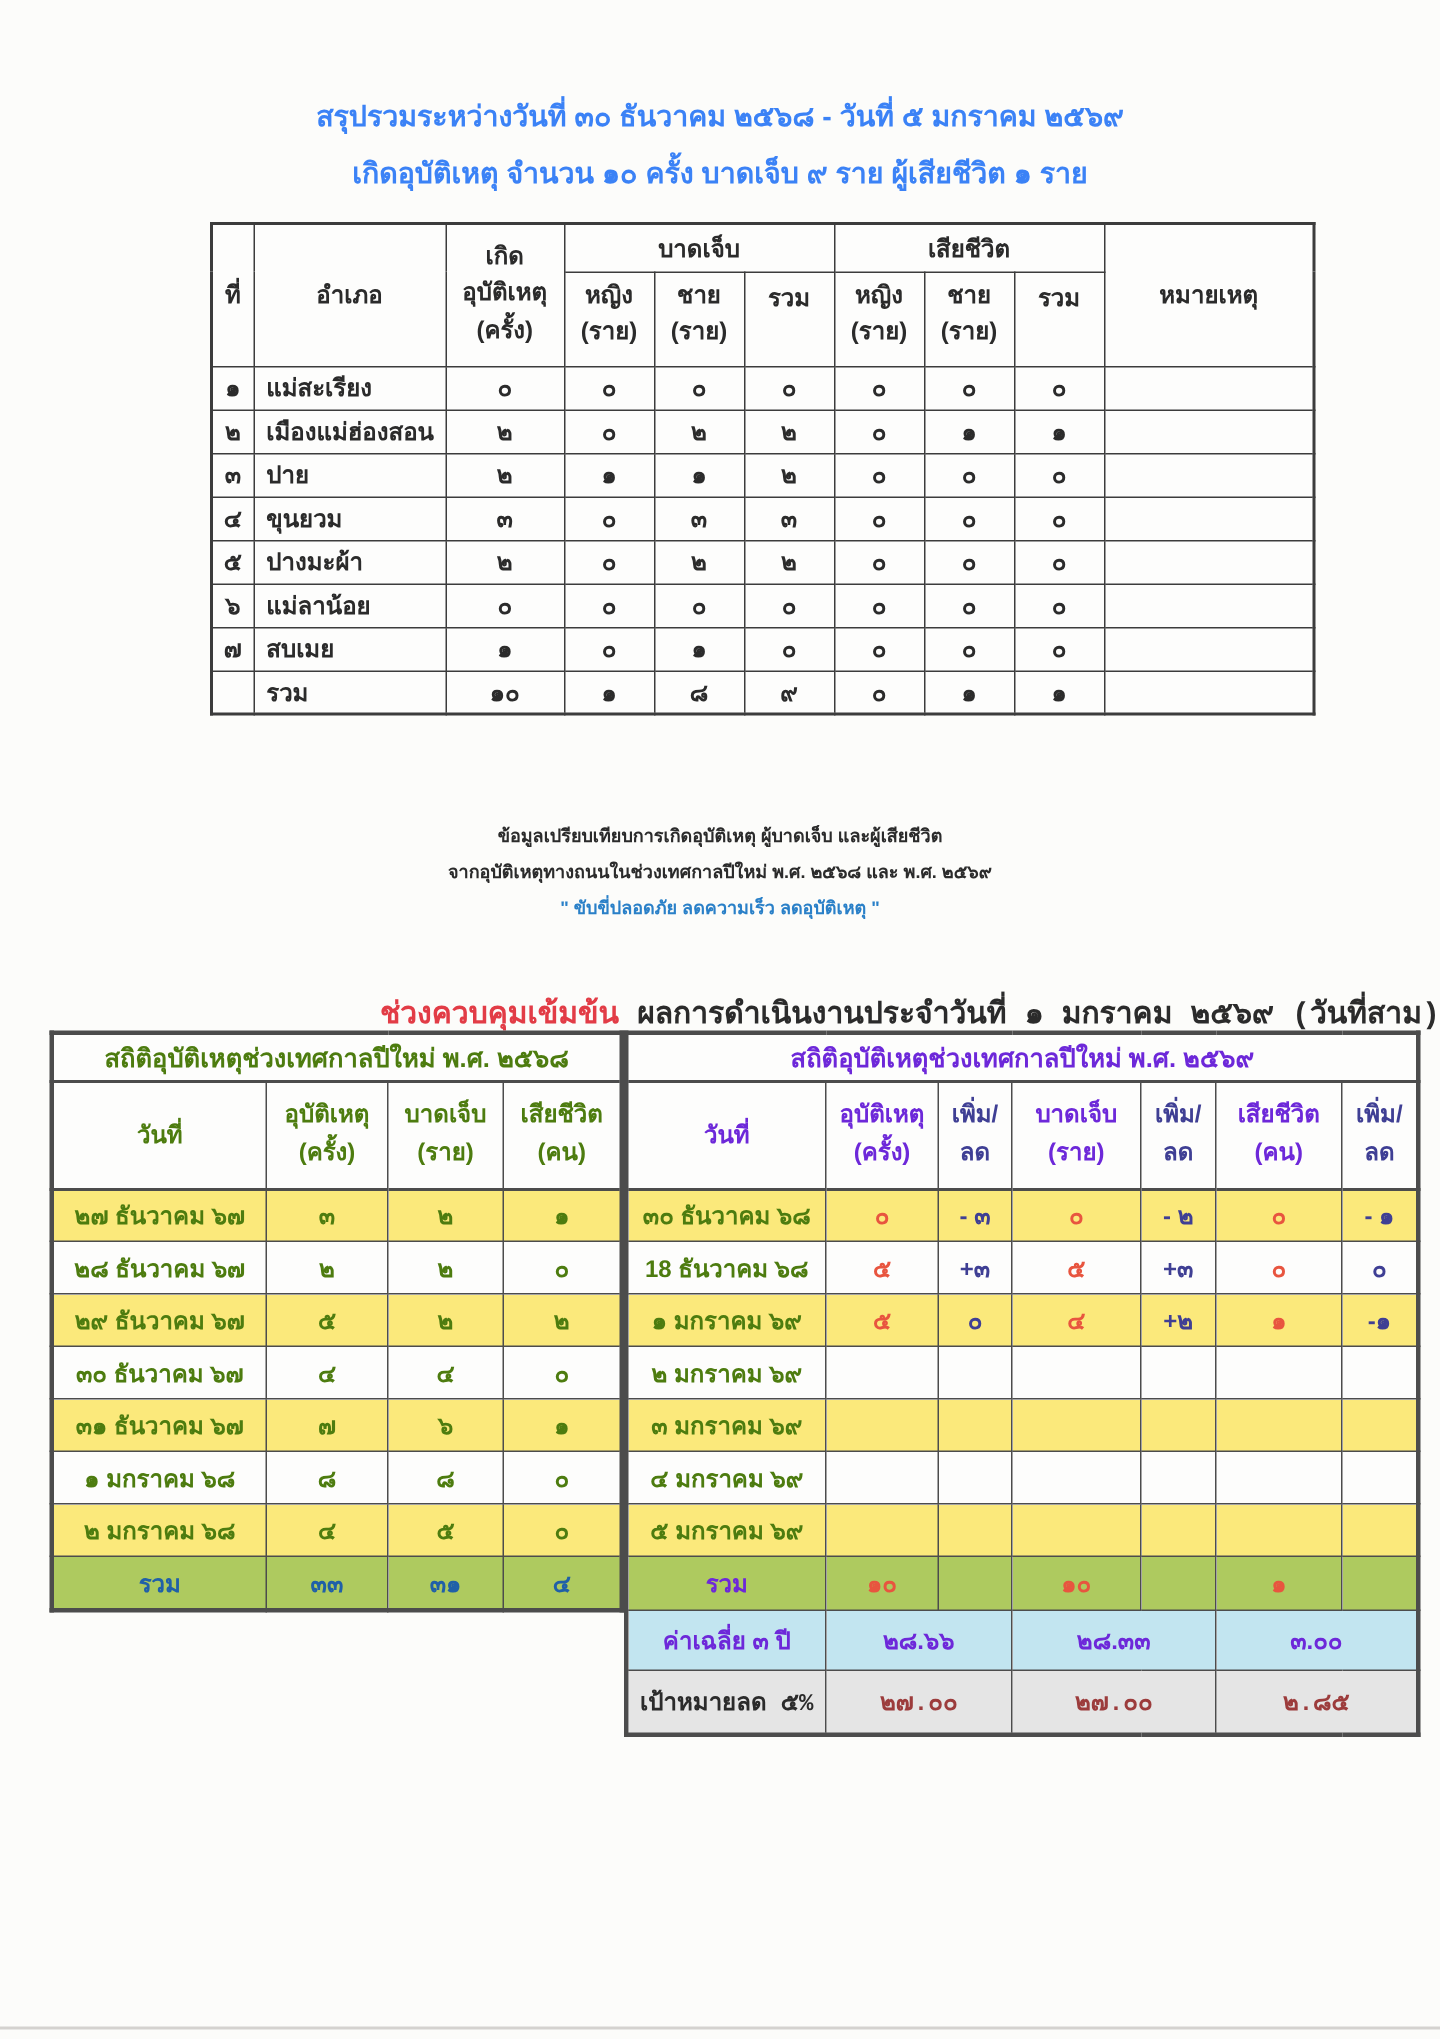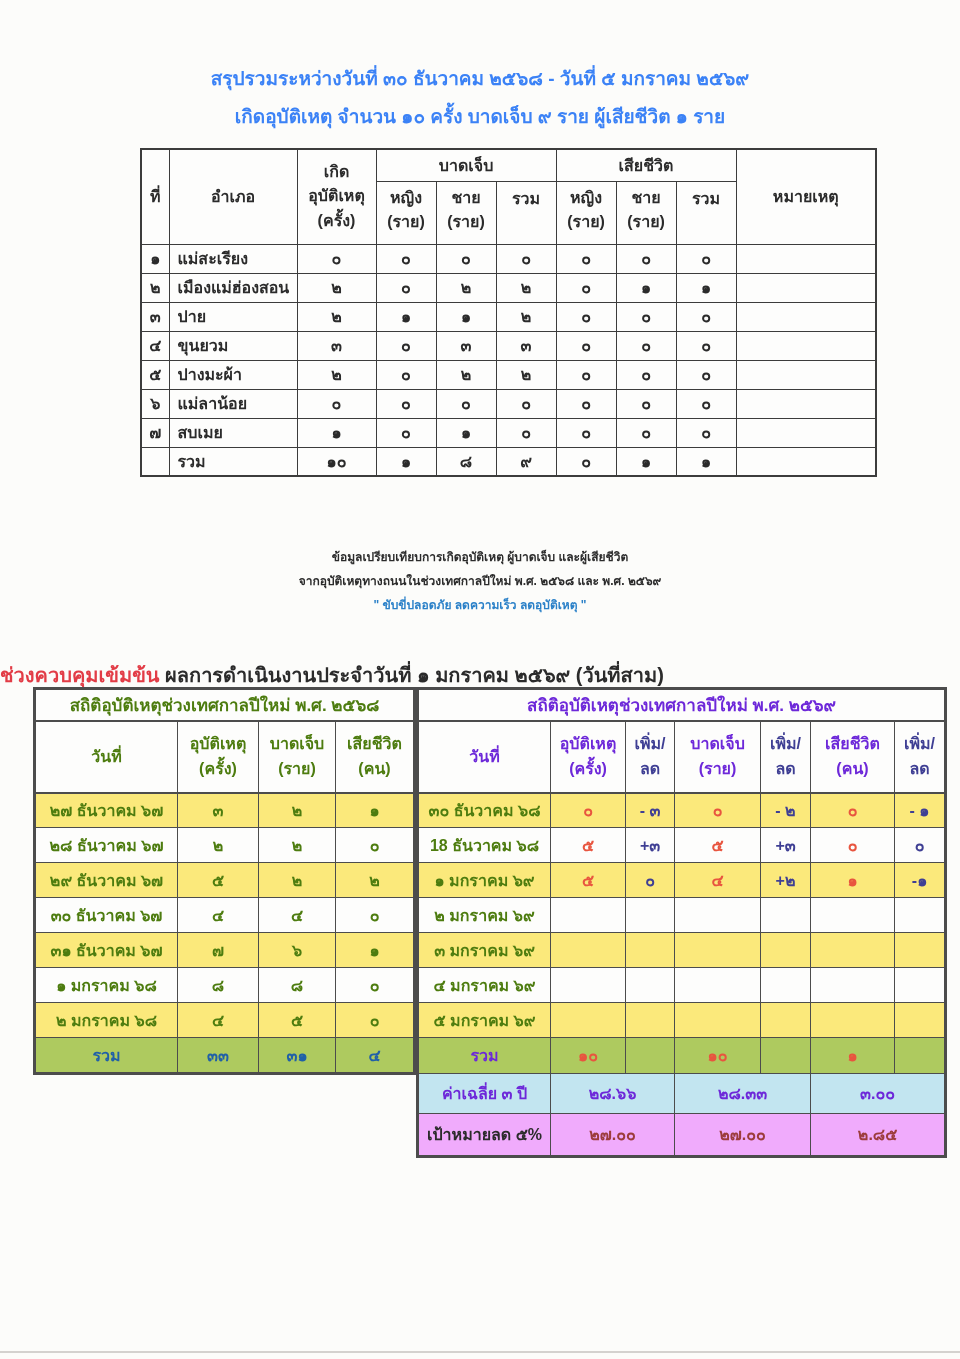--- a/index.html
+++ b/index.html
@@ -43,42 +43,42 @@
 
   
   .mid-text {
     position: absolute; top: 545px; left: 0; width: 100%;
     text-align: center; font-size: 12px; font-weight: bold;
     line-height: 2.0; color: #2b2b2b;
   }
   .slogan { color: #2a80c8; }
   .control-line {
     position: absolute; top: 659px; left: 0; width: 100%;
-    text-align: left; font-size: 20px; font-weight: bold; color: #2b2b2b;
+    text-align: right; font-size: 20px; font-weight: bold; color: #2b2b2b; font-family: Liberation Mono, monospace;
   }
   .control-red { color: #e23c46; }
 
   
   .lower-wrap {
     position: absolute; left: 33px; top: 687px;
     display: flex; align-items: flex-start;
   }
   .stat-table { background: #fdfdfc; border: 3px solid #4c4c4c; }
   .stat-table td { border: 1px solid #4c4c4c; font-size: 16px; padding: 0 2px; }
   .stat-table .title-row td { height: 32px; font-size: 17px; border-bottom: 2px solid #4c4c4c; }
   .stat-table .head-row td { height: 72px; border-bottom: 2px solid #4c4c4c; }
   .stat-table tr.datarow { height: 35px; }
   .stat-table tr.totalrow { height: 36px; }
   .t-left { width: 380px; }
   .t-right { width: 528px; }
   .y { background: #fbe97b; }
   .w { background: #fdfdfc; }
   .greenbg { background: #aeca5f; }
   .cyanbg  { background: #c2e5f0; }
-  .pinkbg  { background: #f0abfc; }
+  .pinkbg  { background: #e5e5e5; font-family: Liberation Mono, monospace; }
   .avgrow td { height: 40px; }
   .targetrow td { height: 43px; }
 
   .blue   { color: #4d7c0f; }
   .dkblue { color: #2060a8; }
   .red    { color: #6d28d9; }
   .redval { color: #e8553f; }
   .purple { color: #3f3f94; }
   .maroon { color: #9c3c3c; }
   .black  { color: #2b2b2b; }

